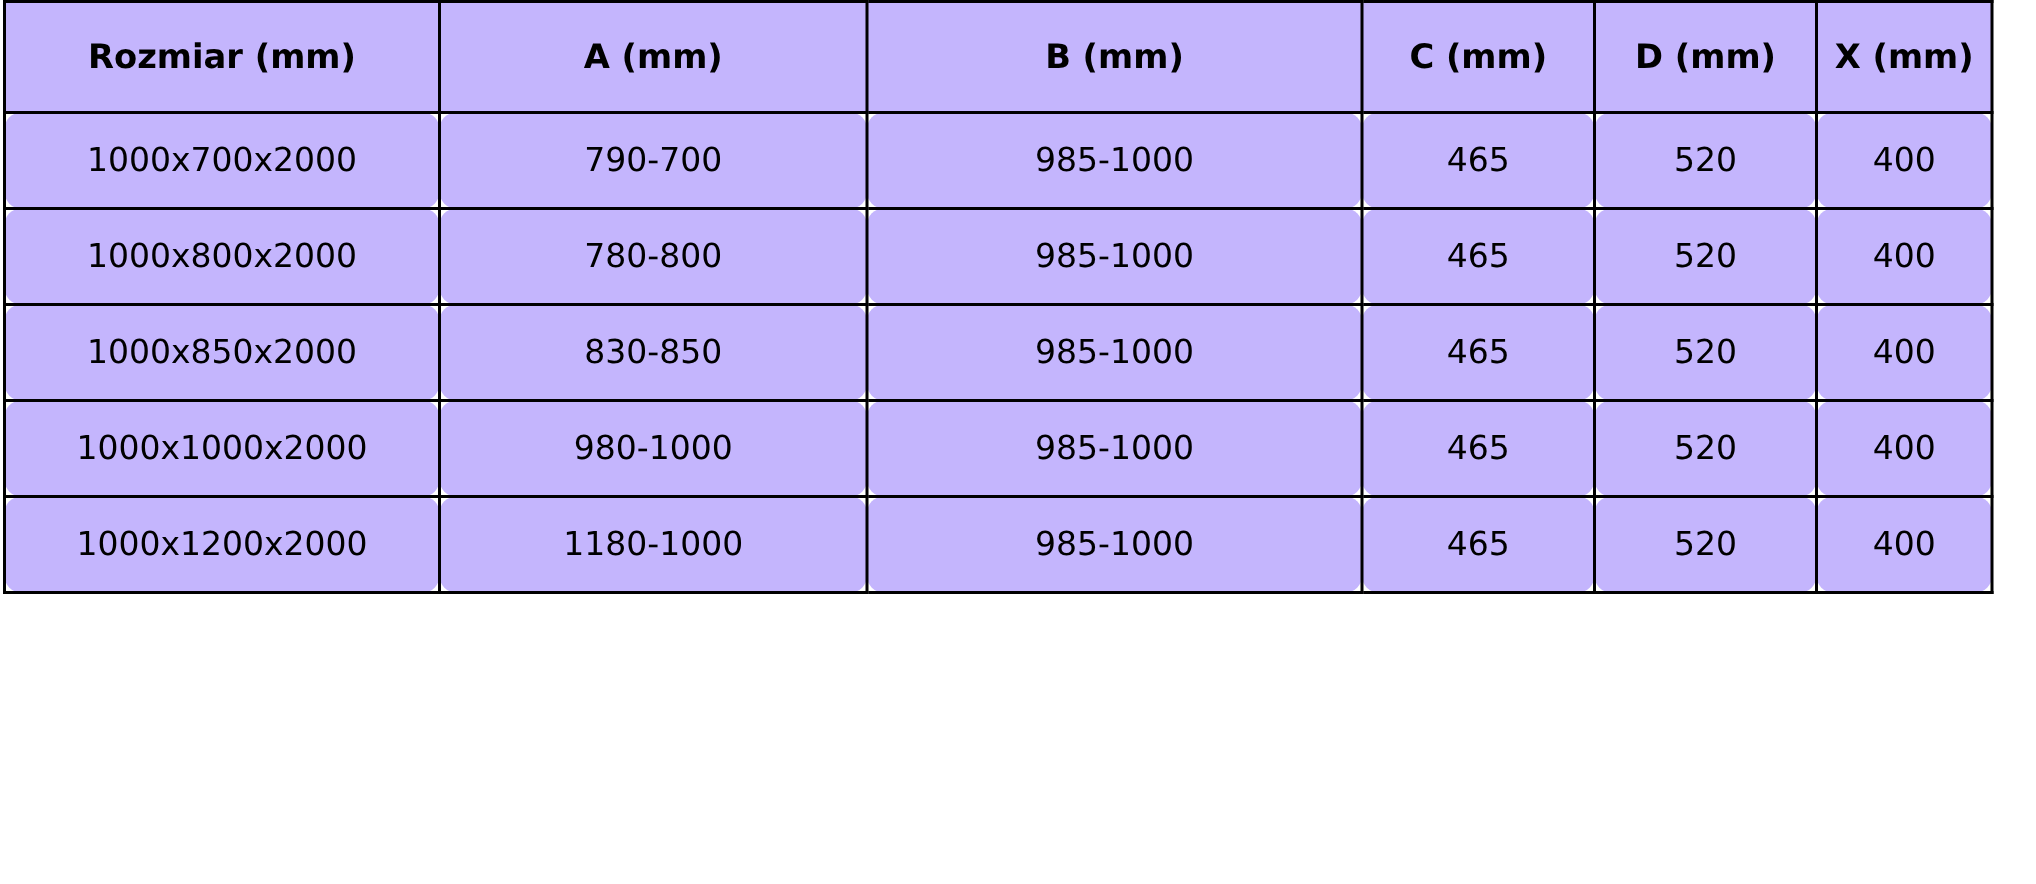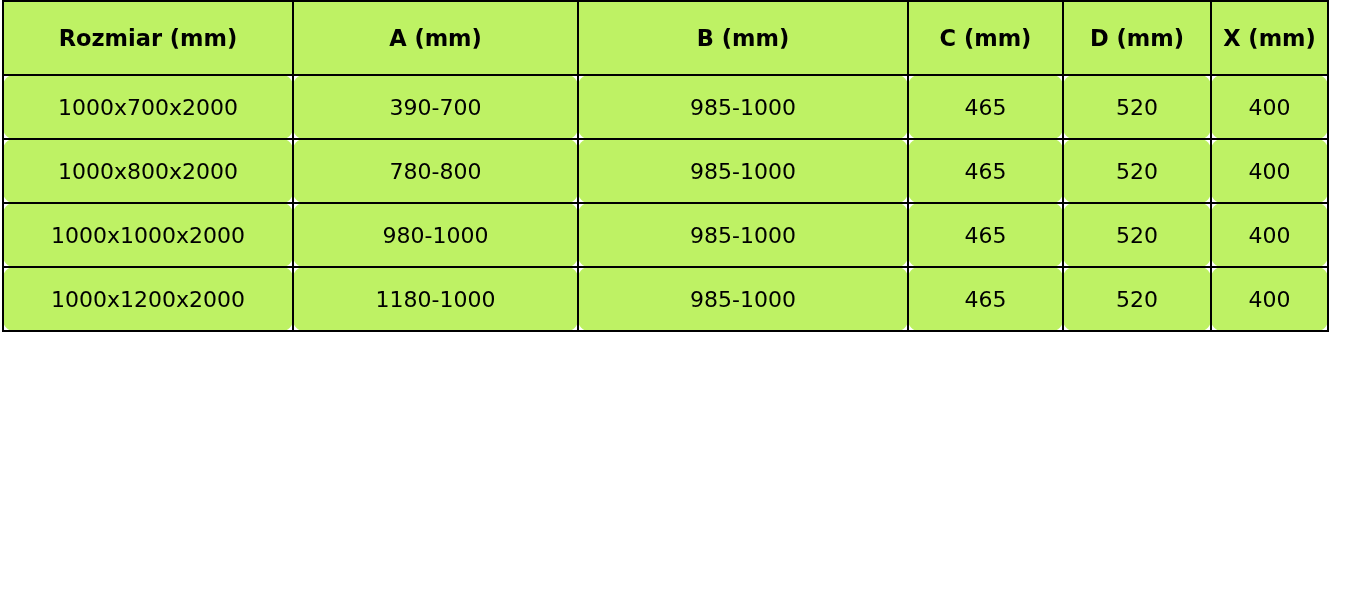--- a/index.html
+++ b/index.html
@@ -26,21 +26,21 @@
     table-layout: fixed;
   }
   table.spec-table td,
   table.spec-table th {
     border: 2px solid #000000;
     text-align: center;
     vertical-align: middle;
     font-size: 22px;
     height: 62px;
     padding: 0 4px;
-    background: #bef264;
+    background: #c4b5fd;
     white-space: nowrap;
   }
   table.spec-table thead th {
     font-weight: bold;
     height: 72px;
     font-size: 22.5px;
   }
   table.spec-table tbody td {
     font-weight: normal;
     border-radius: 11px;
@@ -72,29 +72,37 @@
         <th>A (mm)</th>
         <th>B (mm)</th>
         <th>C (mm)</th>
         <th>D (mm)</th>
         <th>X (mm)</th>
       </tr>
     </thead>
     <tbody>
       <tr>
         <td>1000x700x2000</td>
-        <td>390-700</td>
+        <td>790-700</td>
         <td>985-1000</td>
         <td>465</td>
         <td>520</td>
         <td>400</td>
       </tr>
       <tr>
         <td>1000x800x2000</td>
         <td>780-800</td>
+        <td>985-1000</td>
+        <td>465</td>
+        <td>520</td>
+        <td>400</td>
+      </tr>
+      <tr>
+        <td>1000x850x2000</td>
+        <td>830-850</td>
         <td>985-1000</td>
         <td>465</td>
         <td>520</td>
         <td>400</td>
       </tr>
       <tr>
         <td>1000x1000x2000</td>
         <td>980-1000</td>
         <td>985-1000</td>
         <td>465</td>

